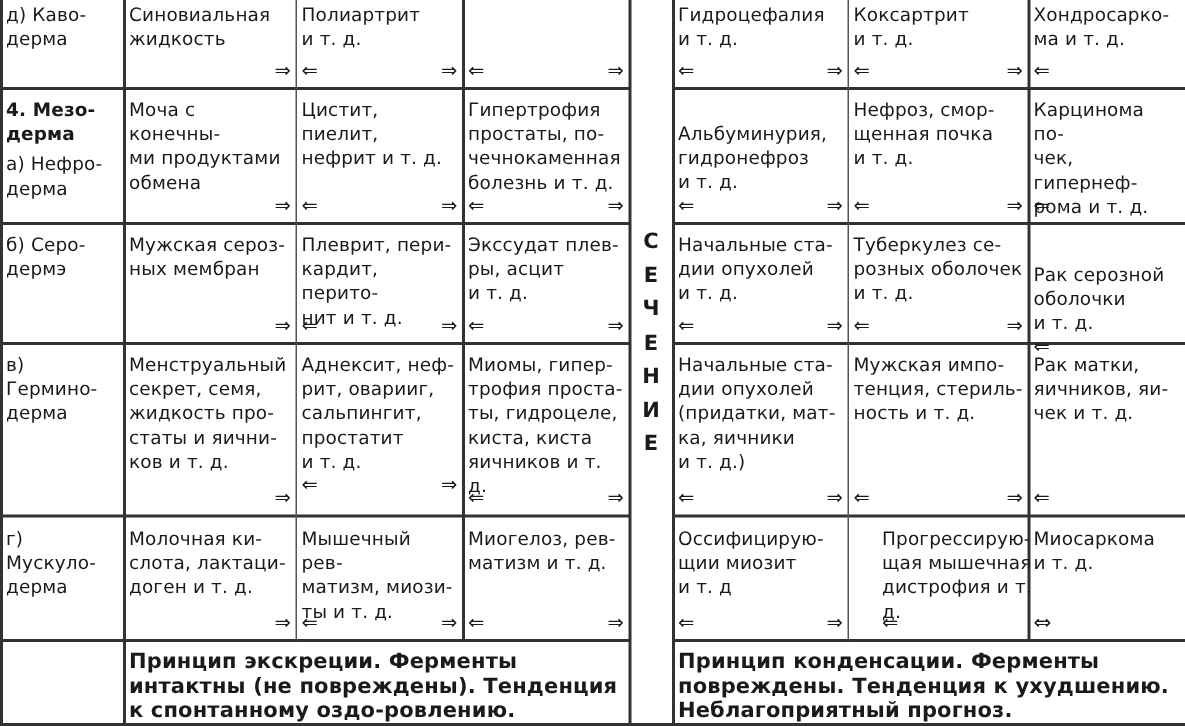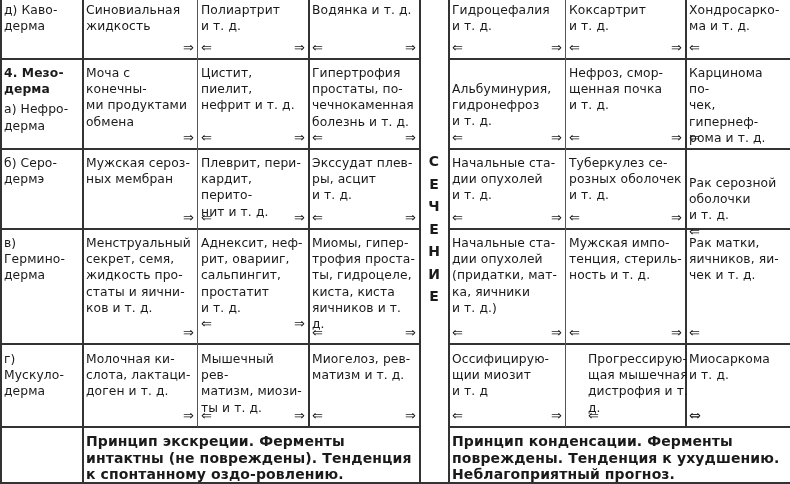--- a/index.html
+++ b/index.html
@@ -71,21 +71,20 @@
   </div>
   <div class="cell" style="left:198px;top:0;width:110px;height:58px;">
     <span class="txt">Полиартрит
 и т. д.</span>
     <div class="arrows">
         <span class="l">⇐</span>
         <span class="r">⇒</span>
       </div>
   </div>
   <div class="cell" style="left:309px;top:0;width:110px;height:58px;">
-    <span class="txt">Водянка и т. д.</span>
     <div class="arrows">
         <span class="l">⇐</span>
         <span class="r">⇒</span>
       </div>
   </div>
   <div class="cell" style="left:449px;top:0;width:116px;height:58px;">
     <span class="txt">Гидроцефалия
 и т. д.</span>
     <div class="arrows">
         <span class="l">⇐</span>

